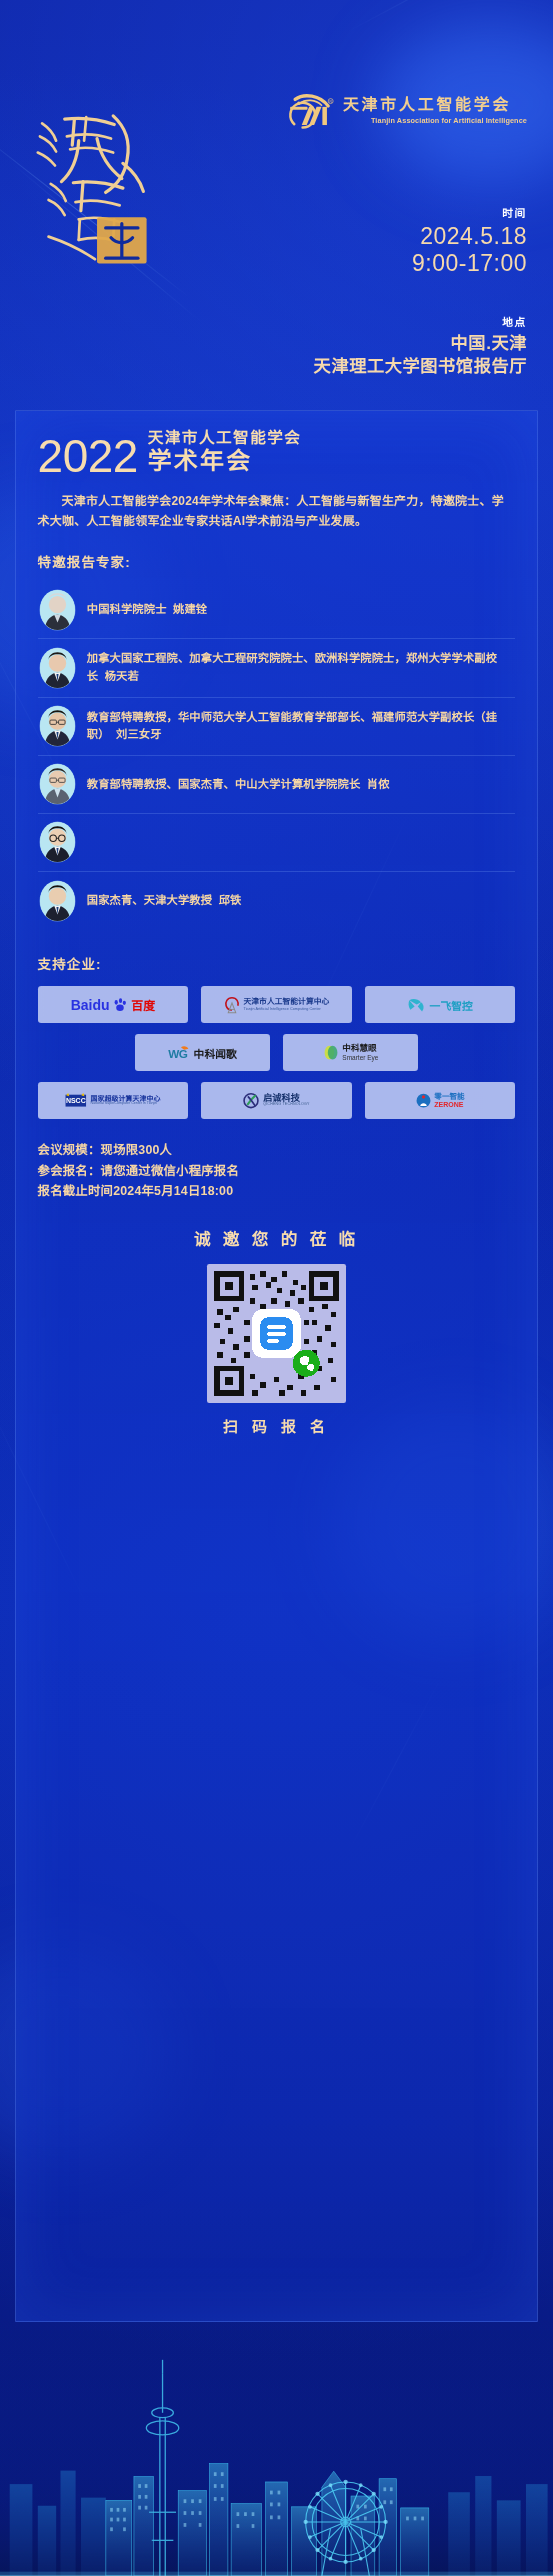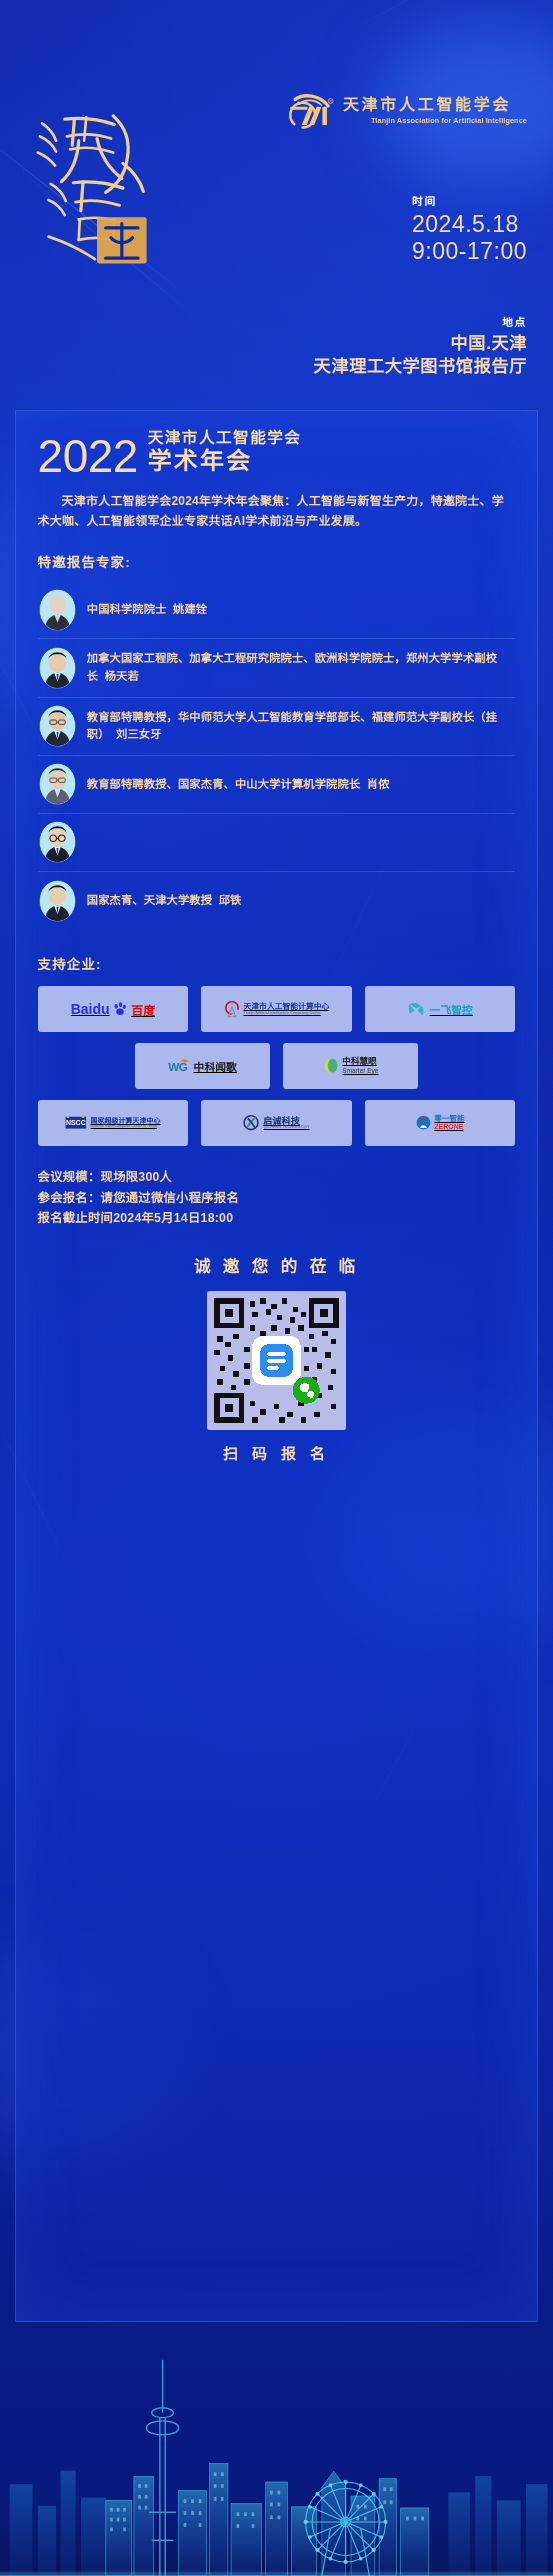--- a/index.html
+++ b/index.html
@@ -39,21 +39,21 @@
     line-height:1.05; white-space:nowrap;
   }
   .logo-text-en {
     font-size:7.3px; color:#f0cd90; letter-spacing:0.1px; font-weight:700;
     white-space:nowrap; margin-top:1.6px;margin-left:28px;
   }
 
   
   .calligraphy { position:absolute; left:32px; top:103px; width:157px; height:167px; }
 
-  .meta { position:absolute; right:26px; top:192px; text-align:left; }
+  .meta { position:absolute; right:26px; top:204px; text-align:right; }
   .meta-label {
     font-size:10.8px; color:#ffffff; letter-spacing:1.6px; font-weight:700;
     margin-bottom:3.2px;
   }
   .meta-big {
     font-size:23px; color:#f6d9ac; font-weight:400; line-height:1.18;
     letter-spacing:0.5px; white-space:nowrap;
   }
   .meta-block2 { position:absolute; right:26px; top:313px; text-align:right; }
   .meta-big2 {
@@ -124,23 +124,23 @@
   .sponsor-head {
     margin-top:24px; font-size:13.5px; color:#f7d9a8; font-weight:700; letter-spacing:1.1px;
   }
   .sponsor-grid {
     margin-top:13px; display:flex; flex-direction:column; gap:10.8px;
   }
   .sponsor-row { display:flex; gap:13px; }
   .sponsor-row.center { justify-content:center; }
   .sponsor-tile {
     background:rgba(205,215,248,.82);
-    border-radius:3.2px; height:46px; flex:1 1 0;
+    border-radius:3.2px; height:37px; flex:1 1 0;
     display:flex; align-items:center; justify-content:center;
-    padding:3.2px 5.4px; max-width:157px;text-decoration:underline;
+    padding:3.2px 5.4px; max-width:157px;
   }
   .sponsor-row.center .sponsor-tile { flex:0 0 135px; }
   .sp-inner { display:flex; align-items:center; gap:3.8px; }
   .sp-cn { font-weight:700; color:#1b1b1b; white-space:nowrap; }
   .sp-en { color:#333; white-space:nowrap; }
 
   
   .conf-info {
     margin-top:21.6px; font-size:12.4px; line-height:1.62; color:#f6d6a4;
     font-weight:700; letter-spacing:0.2px;

